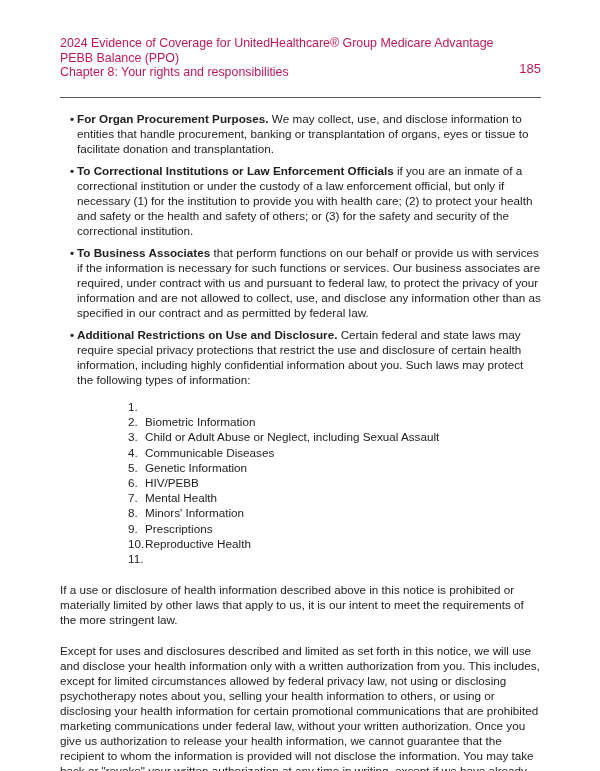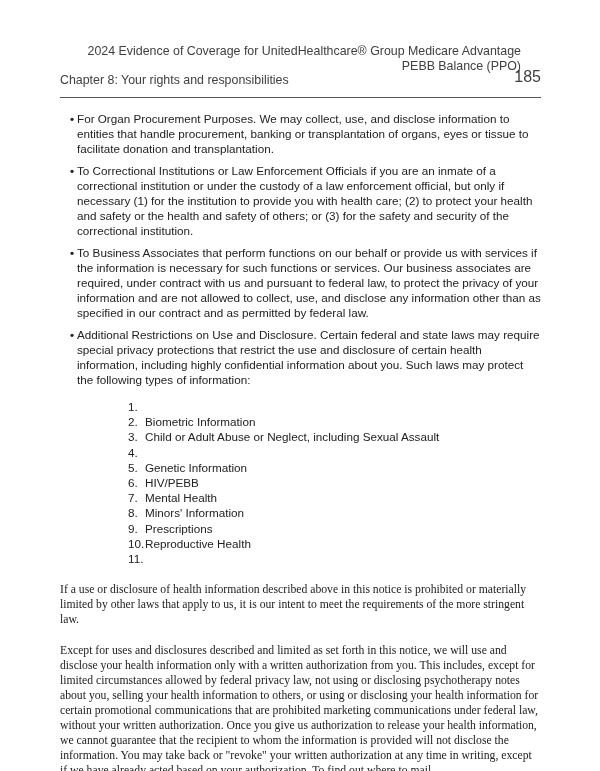--- a/index.html
+++ b/index.html
@@ -2,44 +2,44 @@
 <html><head>
 <meta charset="utf-8">
 <style>
   html, body { margin: 0; padding: 0; background: #ffffff; }
   body {
     width: 600px; height: 771px; overflow: hidden; position: relative;
     font-family: "Liberation Sans", sans-serif; color: #222222;
   }
   .page { position: absolute; left: 0; top: 0; width: 600px; height: 771px; }
   .header {
-    position: absolute; left: 60px; top: 44px; width: 481px;
-    font-size: 12.4px; line-height: 14.5px; color: #404040; text-align: right;
+    position: absolute; left: 60px; top: 36px; width: 481px;
+    font-size: 12.4px; line-height: 14.5px; color: #be185d;
   }
   .header .title-line { display: block; padding-right: 20px; }
   .header .chapter-row { display: flex; justify-content: space-between; align-items: flex-end; }
-  .header .page-num { font-size: 16px; margin-top: -6px; position: relative; top: -3px; }
+  .header .page-num { font-size: 13px; margin-top: -6px; position: relative; top: -3px; }
   .rule {
     position: absolute; left: 60px; top: 97px; width: 481px; height: 1px; background: #555;
   }
   .content {
     position: absolute; left: 60px; top: 111px; width: 481px;
     font-size: 11.7px; line-height: 15px; color: #222;
   }
   .bullet { position: relative; padding-left: 17px; margin: 0 0 7px 0; }
   .bullet::before {
     content: "•"; position: absolute; left: 10px; top: 0; font-weight: bold;
   }
-  .bullet b { font-weight: normal; }
+  .bullet b { font-weight: bold; }
   ol.types {
     list-style: none; margin: 4px 0 6px 0; padding: 0 0 0 68px;
   }
   ol.types li { display: flex; line-height: 15.2px; }
   ol.types li .num { width: 17px; display: inline-block; }
-  p.para { margin: 16px 0 12px 0; font-family: Liberation Serif, serif; }
+  p.para { margin: 16px 0 12px 0; }
 </style>
 </head>
 <body>
 
 <div class="page">
   <div class="header">
     <span class="title-line">2024 Evidence of Coverage for UnitedHealthcare® Group Medicare Advantage PEBB Balance (PPO)</span>
     <div class="chapter-row">
       <span>Chapter 8: Your rights and responsibilities</span>
       <span class="page-num">185</span>
@@ -68,20 +68,21 @@
       <li>
           <span class="num">2.</span>
           <span>Biometric Information</span>
         </li>
       <li>
           <span class="num">3.</span>
           <span>Child or Adult Abuse or Neglect, including Sexual Assault</span>
         </li>
       <li>
           <span class="num">4.</span>
+          <span>Communicable Diseases</span>
         </li>
       <li>
           <span class="num">5.</span>
           <span>Genetic Information</span>
         </li>
       <li>
           <span class="num">6.</span>
           <span>HIV/PEBB</span>
         </li>
       <li>

